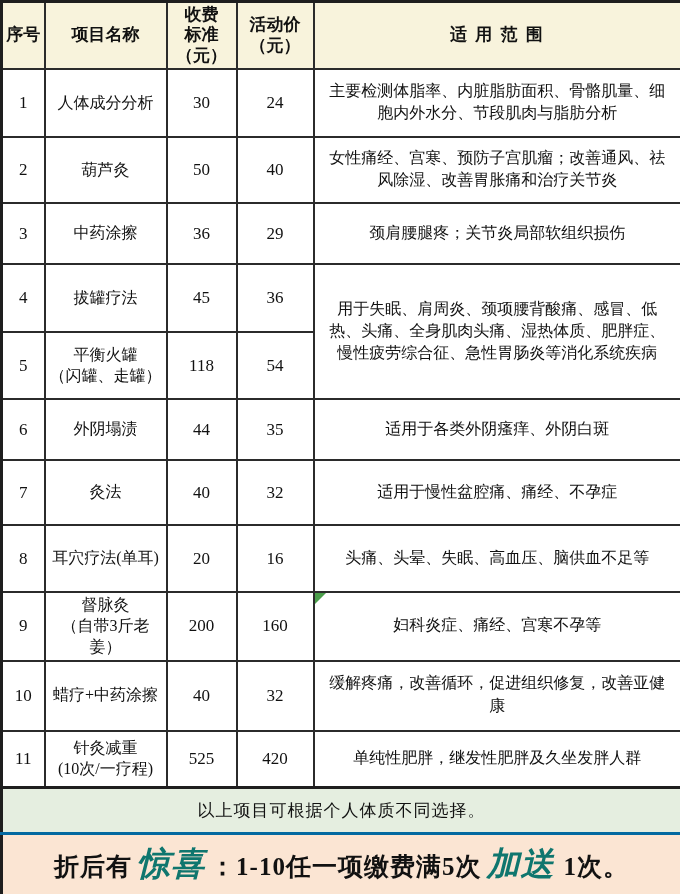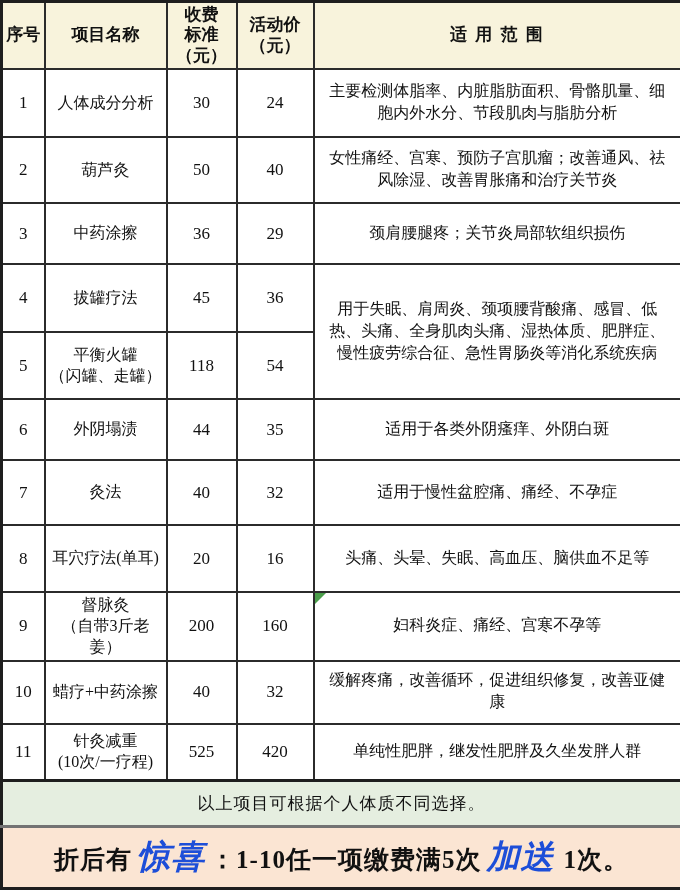--- a/index.html
+++ b/index.html
@@ -44,33 +44,33 @@
     width: 0; height: 0;
     border-top: 11px solid #4B9E4B;
     border-right: 11px solid transparent;
   }
 
   tr.note-row { height: 46px; }
   td.note-cell {
     background: #E5EEE0;
     font-size: 17px;
     border-top: 3px solid #1e1e1e;
-    border-bottom: 3px solid #737373;
+    border-bottom: 3px solid #0369a1;
     letter-spacing: 1px;
   }
   tr.banner-row { height: 62px; }
   td.banner-cell {
     background: #FBE5D3;
     font-size: 25px;
     font-weight: bold;
     letter-spacing: 1px;
     white-space: nowrap;
   }
   .hl {
-    color: #1d4ed8;
+    color: #0f766e;
     font-style: italic;
     font-size: 33px;
     font-weight: bold;
     padding: 0 5px;
     font-family: "DejaVu Serif", serif;
   }
   .tail { padding-left: 4px; }
 </style>
 </head>
 <body>
@@ -154,21 +154,21 @@
       </tr>
       <tr style="height: 67px;">
         <td class="num-cell">9</td>
         <td class="name-cell">督脉灸
 （自带3斤老
 姜）</td>
         <td class="num-cell">200</td>
         <td class="num-cell">160</td>
         <td class="scope-cell"><span class="corner-marker"></span>妇科炎症、痛经、宫寒不孕等</td>
       </tr>
-      <tr style="height: 63px;">
+      <tr style="height: 70px;">
         <td class="num-cell">10</td>
         <td class="name-cell">蜡疗+中药涂擦</td>
         <td class="num-cell">40</td>
         <td class="num-cell">32</td>
         <td class="scope-cell">缓解疼痛，改善循环，促进组织修复，改善亚健康</td>
       </tr>
       <tr style="height: 57px;">
         <td class="num-cell">11</td>
         <td class="name-cell">针灸减重
 (10次/一疗程)</td>

